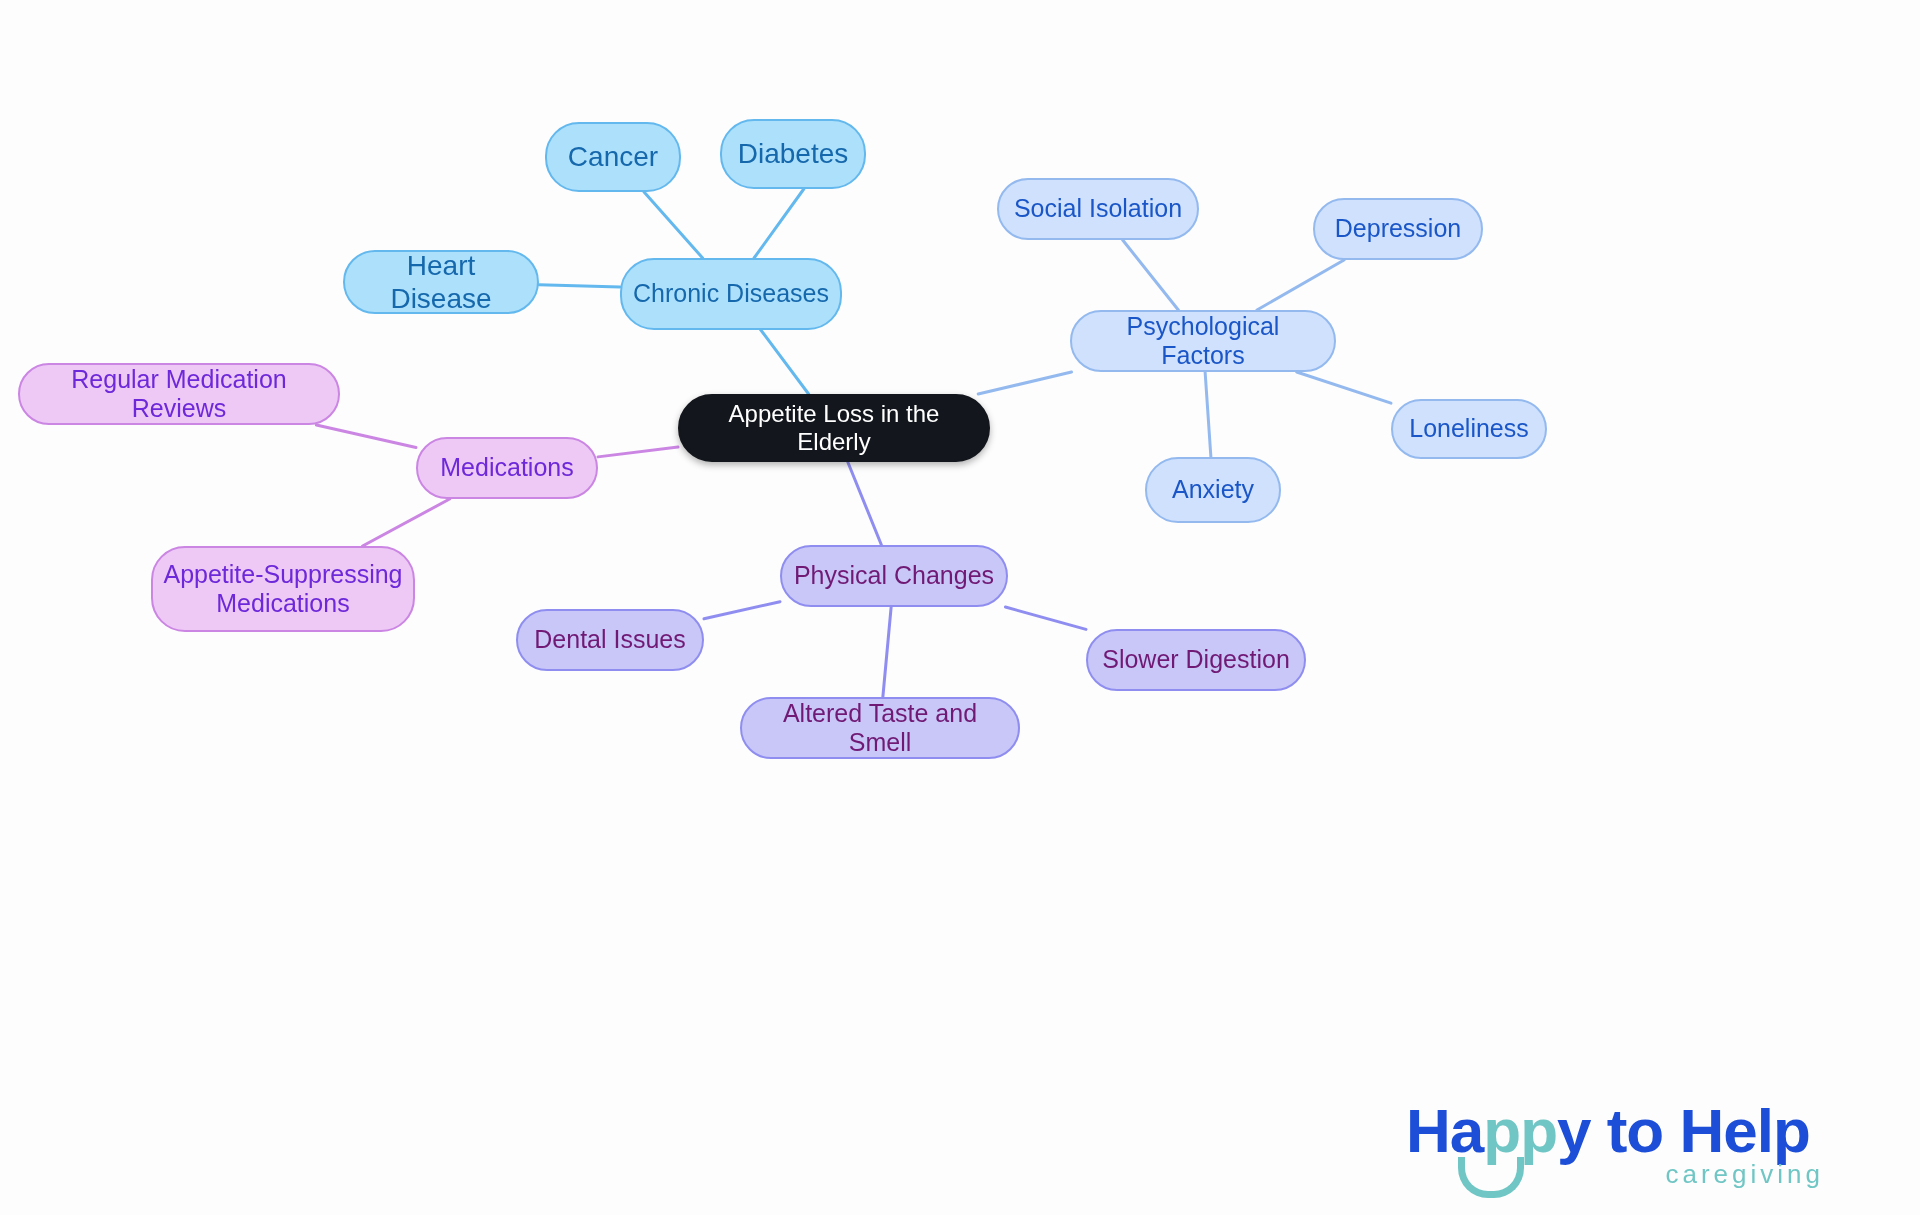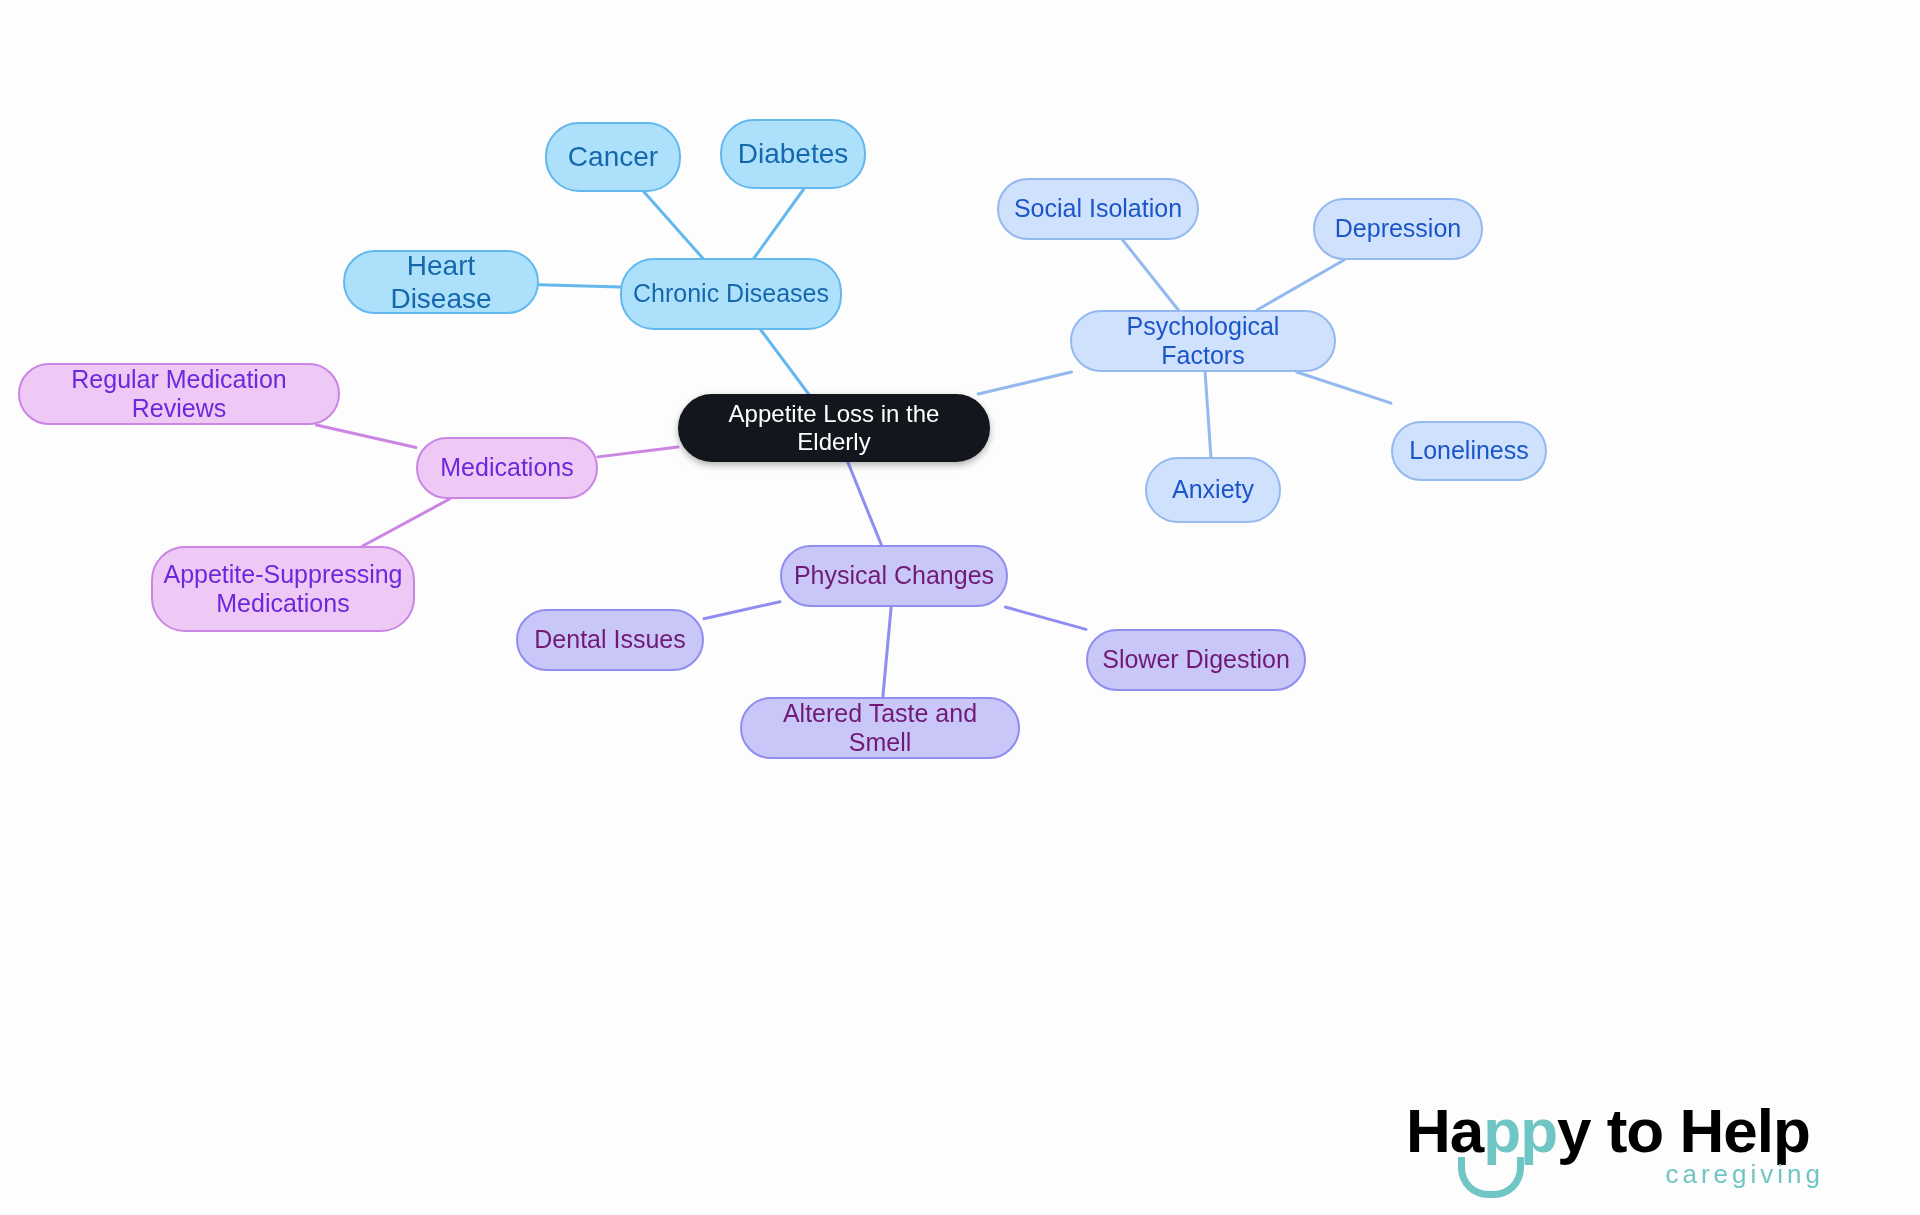--- a/index.html
+++ b/index.html
@@ -85,21 +85,21 @@
   }
   .logo-wordmark {
     position: absolute;
     left: 0;
     top: 0;
     font-size: 62px;
     font-weight: bold;
     letter-spacing: -1px;
     font-family: "Liberation Sans", sans-serif;
   }
-  .logo-coral { color: #000000; margin-top: 40px; }
+  .logo-coral { color: #1d4ed8; margin-top: 40px; }
   .logo-teal  { color: #6fc6c4; }
   .logo-sub {
     position: absolute;
     right: 2px;
     top: 64px;
     font-size: 26px;
     letter-spacing: 4px;
     color: #6fc6c4;
     font-family: "Liberation Sans", sans-serif;
   }
@@ -140,21 +140,21 @@
 
   <div id="node-layer">
       <div class="node node-central" style="left: 678px; top: 394px; width: 312px; height: 68px;">Appetite Loss in the Elderly</div>
       <div class="node node-blue node-hub" style="left: 620px; top: 258px; width: 222px; height: 72px;">Chronic Diseases</div>
       <div class="node node-blue" style="left: 545px; top: 122px; width: 136px; height: 70px;">Cancer</div>
       <div class="node node-blue" style="left: 720px; top: 119px; width: 146px; height: 70px;">Diabetes</div>
       <div class="node node-blue" style="left: 343px; top: 250px; width: 196px; height: 64px;">Heart Disease</div>
       <div class="node node-lightblue node-hub" style="left: 1070px; top: 310px; width: 266px; height: 62px;">Psychological Factors</div>
       <div class="node node-lightblue" style="left: 997px; top: 178px; width: 202px; height: 62px;">Social Isolation</div>
       <div class="node node-lightblue" style="left: 1313px; top: 198px; width: 170px; height: 62px;">Depression</div>
-      <div class="node node-lightblue" style="left: 1391px; top: 399px; width: 156px; height: 60px; margin-top: 22px;">Loneliness</div>
+      <div class="node node-lightblue" style="left: 1391px; top: 399px; width: 156px; height: 60px;">Loneliness</div>
       <div class="node node-lightblue" style="left: 1145px; top: 457px; width: 136px; height: 66px;">Anxiety</div>
       <div class="node node-violet node-hub" style="left: 780px; top: 545px; width: 228px; height: 62px;">Physical Changes</div>
       <div class="node node-violet" style="left: 516px; top: 609px; width: 188px; height: 62px;">Dental Issues</div>
       <div class="node node-violet" style="left: 740px; top: 697px; width: 280px; height: 62px;">Altered Taste and Smell</div>
       <div class="node node-violet" style="left: 1086px; top: 629px; width: 220px; height: 62px;">Slower Digestion</div>
       <div class="node node-purple node-hub" style="left: 416px; top: 437px; width: 182px; height: 62px;">Medications</div>
       <div class="node node-purple" style="left: 18px; top: 363px; width: 322px; height: 62px;">Regular Medication Reviews</div>
       <div class="node node-purple" style="left: 151px; top: 546px; width: 264px; height: 86px;">Appetite-Suppressing
 Medications</div>
     </div>

